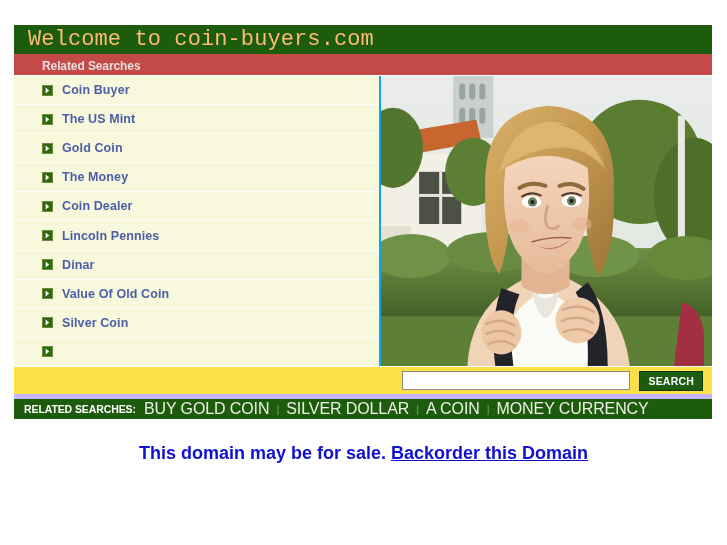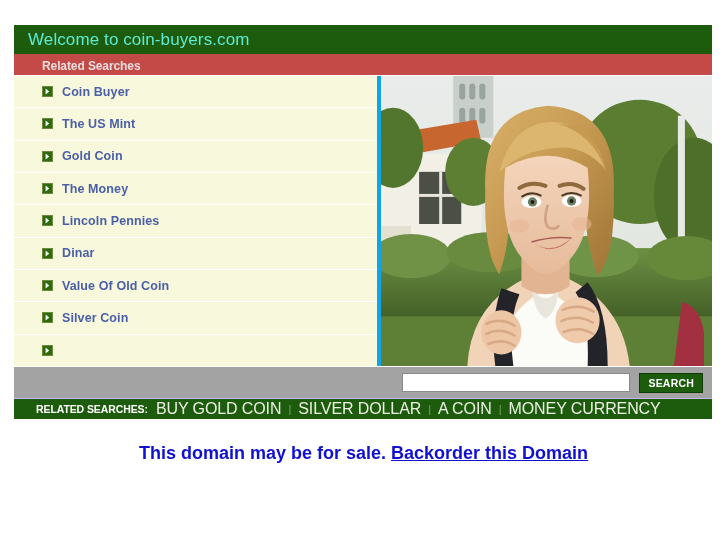--- a/index.html
+++ b/index.html
@@ -28,24 +28,25 @@
 
   
   .title-bar {
     background: #1d5c0d;
     height: 29px;
     line-height: 29px;
     padding: 0 0 0 14px;
     box-sizing: border-box;
   }
   .title-bar .title-text {
-    color: #5eead4;
-    font-size: 17px;
+    color: #fdba74;
+    font-size: 22px;
     font-weight: normal;
     letter-spacing: 0.1px;
+    font-family: Liberation Mono, monospace;
   }
 
   
   .subhead-bar {
     background: #c44a48;
     height: 22px;
     line-height: 22px;
     padding: 0 0 0 28px;
     box-sizing: border-box;
     border-bottom: 1px solid #ffffff;
@@ -63,21 +64,21 @@
     background: #ffffff;
     height: 290px;
   }
 
   .links-col {
     width: 367px;
     box-sizing: border-box;
     background: #f8f8dc;
     display: flex;
     flex-direction: column;
-    border-right: 4px solid #0ea5e9;
+    border-right: 2px solid #0ea5e9;
   }
 
   .link-row {
     flex: 1 1 0;
     display: flex;
     align-items: center;
     background: #f8f8dc;
     border-bottom: 1px solid #ffffff;
     padding-left: 28px;
     box-sizing: border-box;
@@ -109,28 +110,28 @@
   .photo-col {
     flex: 1 1 auto;
     position: relative;
     overflow: hidden;
     background: #dfe2da;
   }
   .photo-col svg { display: block; width: 100%; height: 100%; }
 
   
   .search-bar {
-    background: #a3a3a3;
+    background: #fde047;
     height: 33px;
     display: flex;
     align-items: center;
     justify-content: flex-end;
     padding-right: 9px;
     box-sizing: border-box;
-    border-bottom: 1px solid #c4b5fd;
+    border-bottom: 5px solid #c4b5fd;
     border-top: 1px solid #ffffff;
   }
   .search-input {
     width: 228px;
     height: 19px;
     box-sizing: border-box;
     border: 1px solid #8a8a8a;
     background: #ffffff;
     font-size: 11px;
     font-family: "Liberation Sans", sans-serif;
@@ -152,21 +153,21 @@
     line-height: 18px;
   }
 
   
   .footer-bar {
     background: #1d5c0d;
     height: 20px;
     line-height: 20px;
     display: flex;
     align-items: center;
-    padding-left: 22px;
+    padding-left: 10px;
     box-sizing: border-box;
   }
   .footer-label {
     color: #ffffff;
     font-size: 10.5px;
     font-weight: bold;
     letter-spacing: -0.1px;
     margin-right: 8px;
   }
   .footer-link {
@@ -240,20 +241,28 @@
           </span>
           <span class="link-label">Gold Coin</span>
         </a>
         <a class="link-row" href="#">
           <span class="bullet">
             <svg width="9" height="9" viewBox="0 0 9 9">
                 <path d="M2.6 1.4 L6.2 4.5 L2.6 7.6 Z" fill="#ffffff"></path>
               </svg>
           </span>
           <span class="link-label">The Money</span>
+        </a>
+        <a class="link-row" href="#">
+          <span class="bullet">
+            <svg width="9" height="9" viewBox="0 0 9 9">
+                <path d="M2.6 1.4 L6.2 4.5 L2.6 7.6 Z" fill="#ffffff"></path>
+              </svg>
+          </span>
+          <span class="link-label">Coin Dealer</span>
         </a>
         <a class="link-row" href="#">
           <span class="bullet">
             <svg width="9" height="9" viewBox="0 0 9 9">
                 <path d="M2.6 1.4 L6.2 4.5 L2.6 7.6 Z" fill="#ffffff"></path>
               </svg>
           </span>
           <span class="link-label">Lincoln Pennies</span>
         </a>
         <a class="link-row" href="#">

